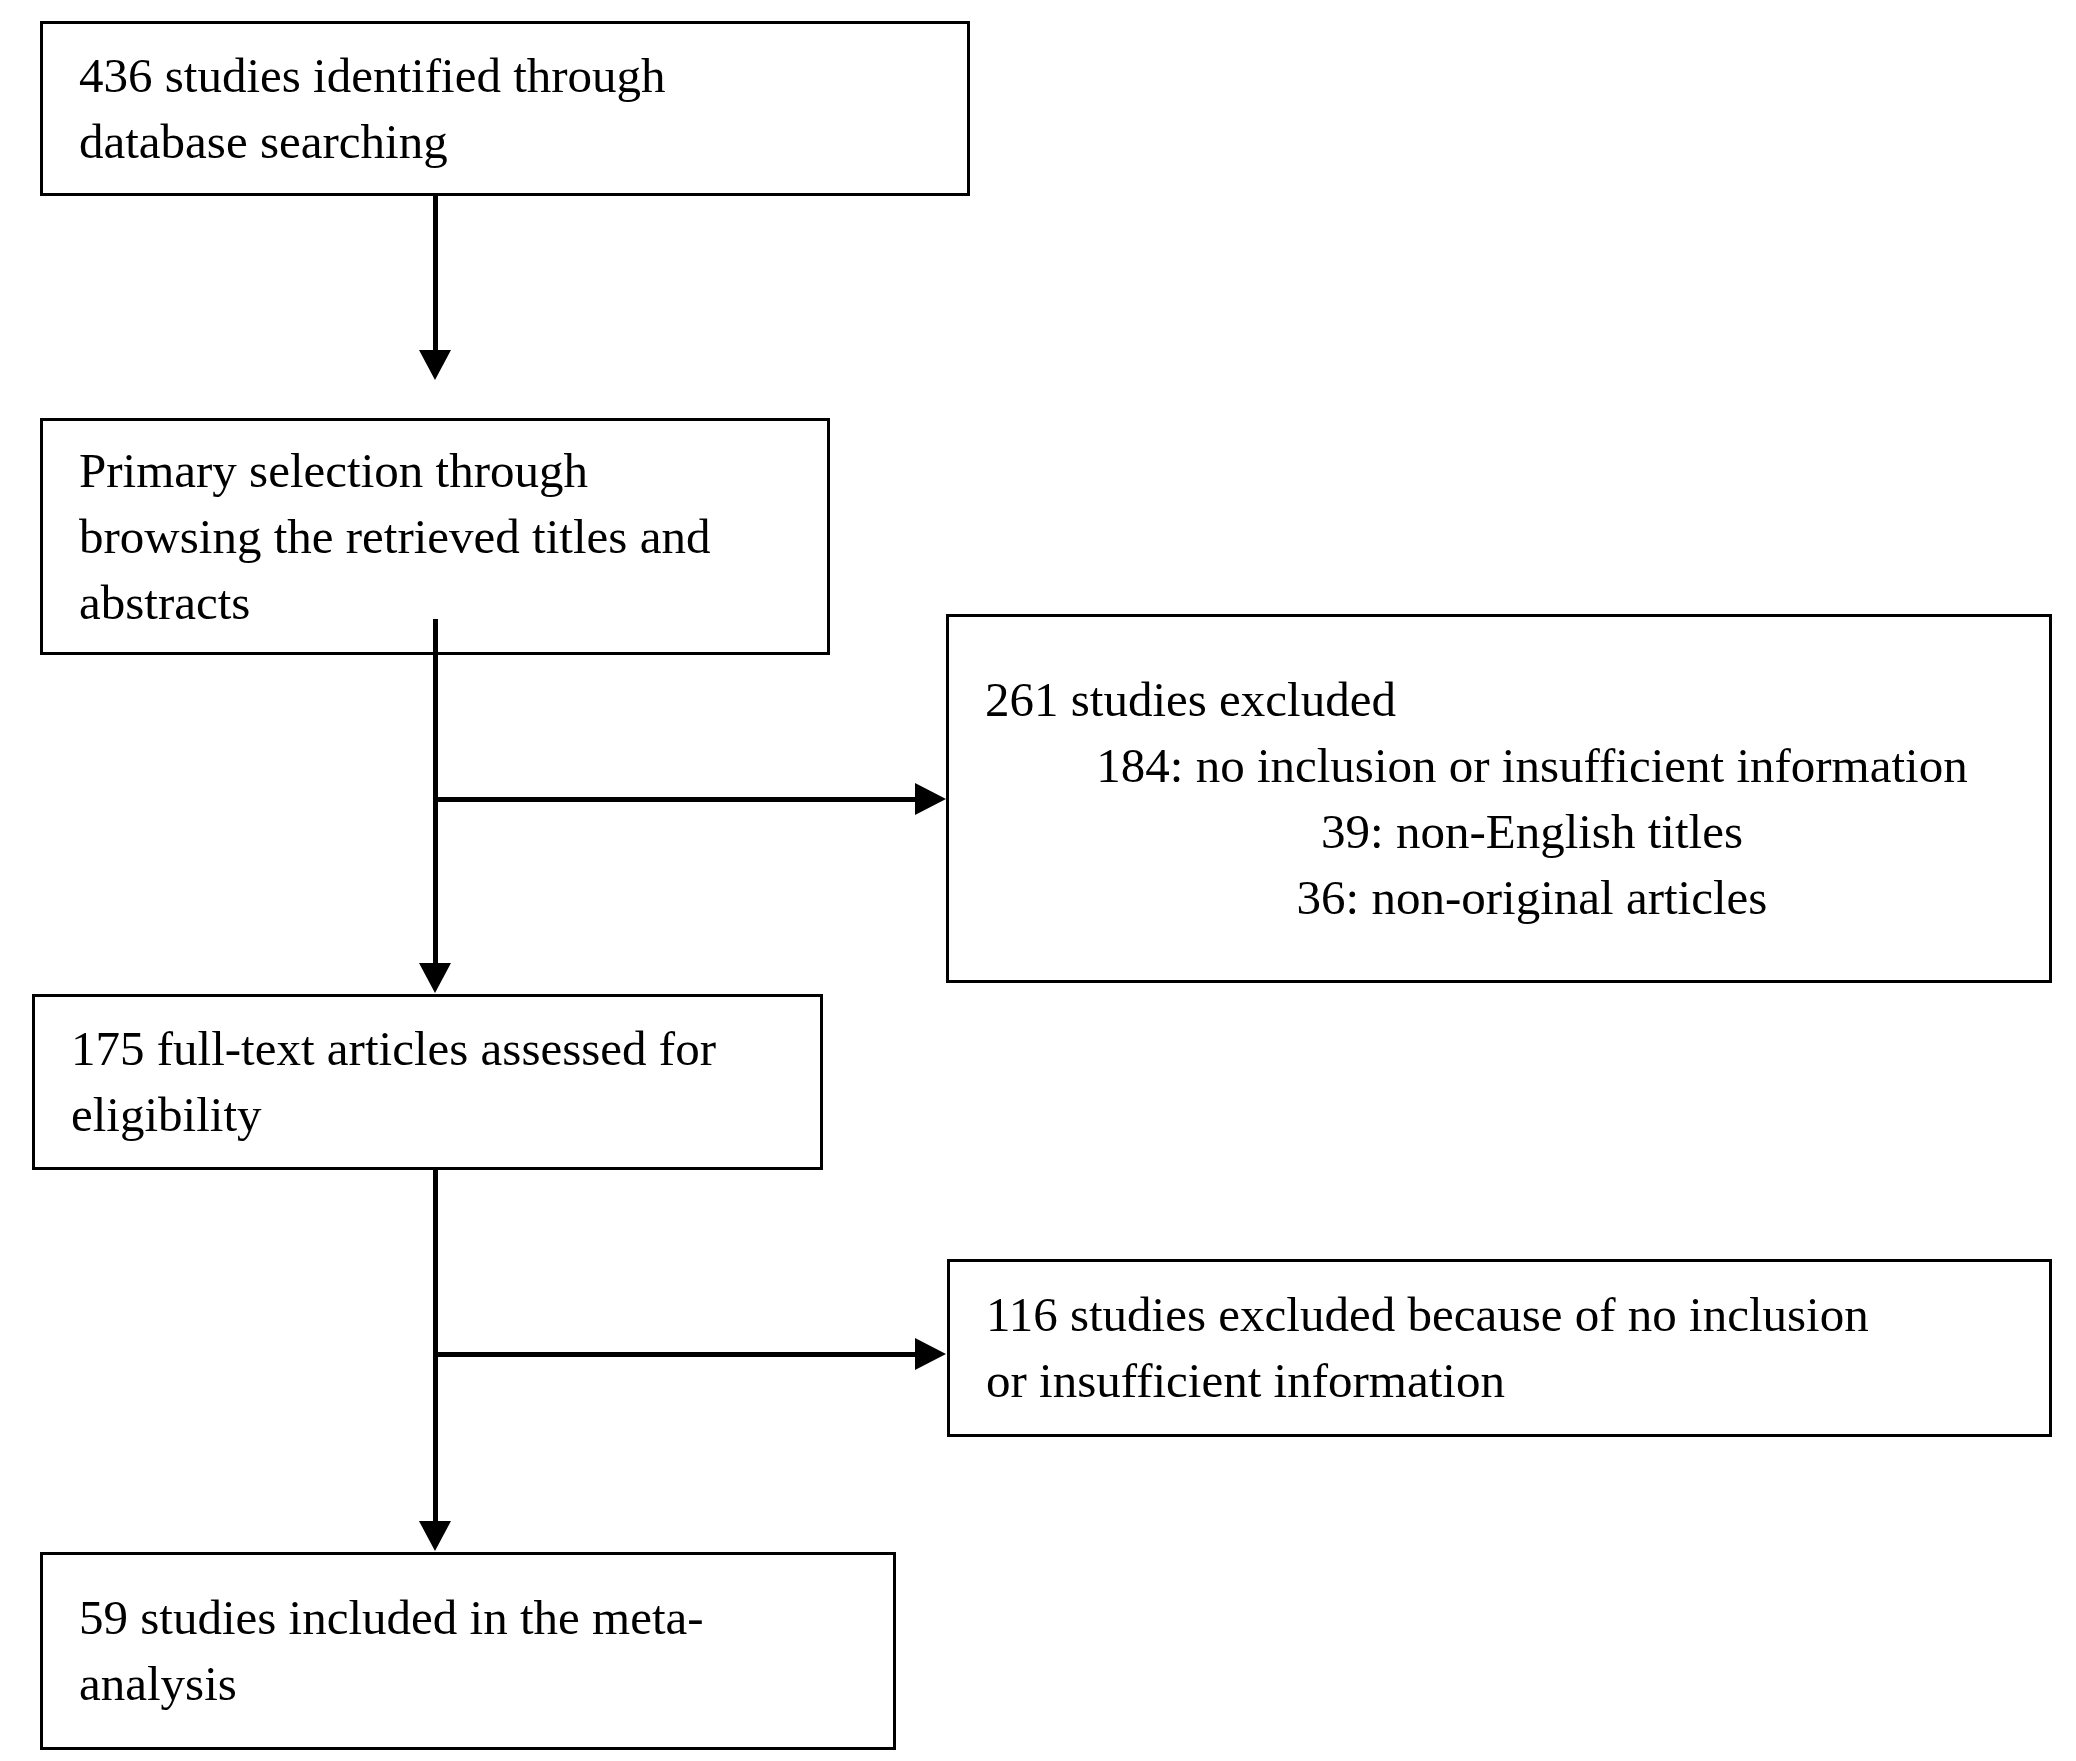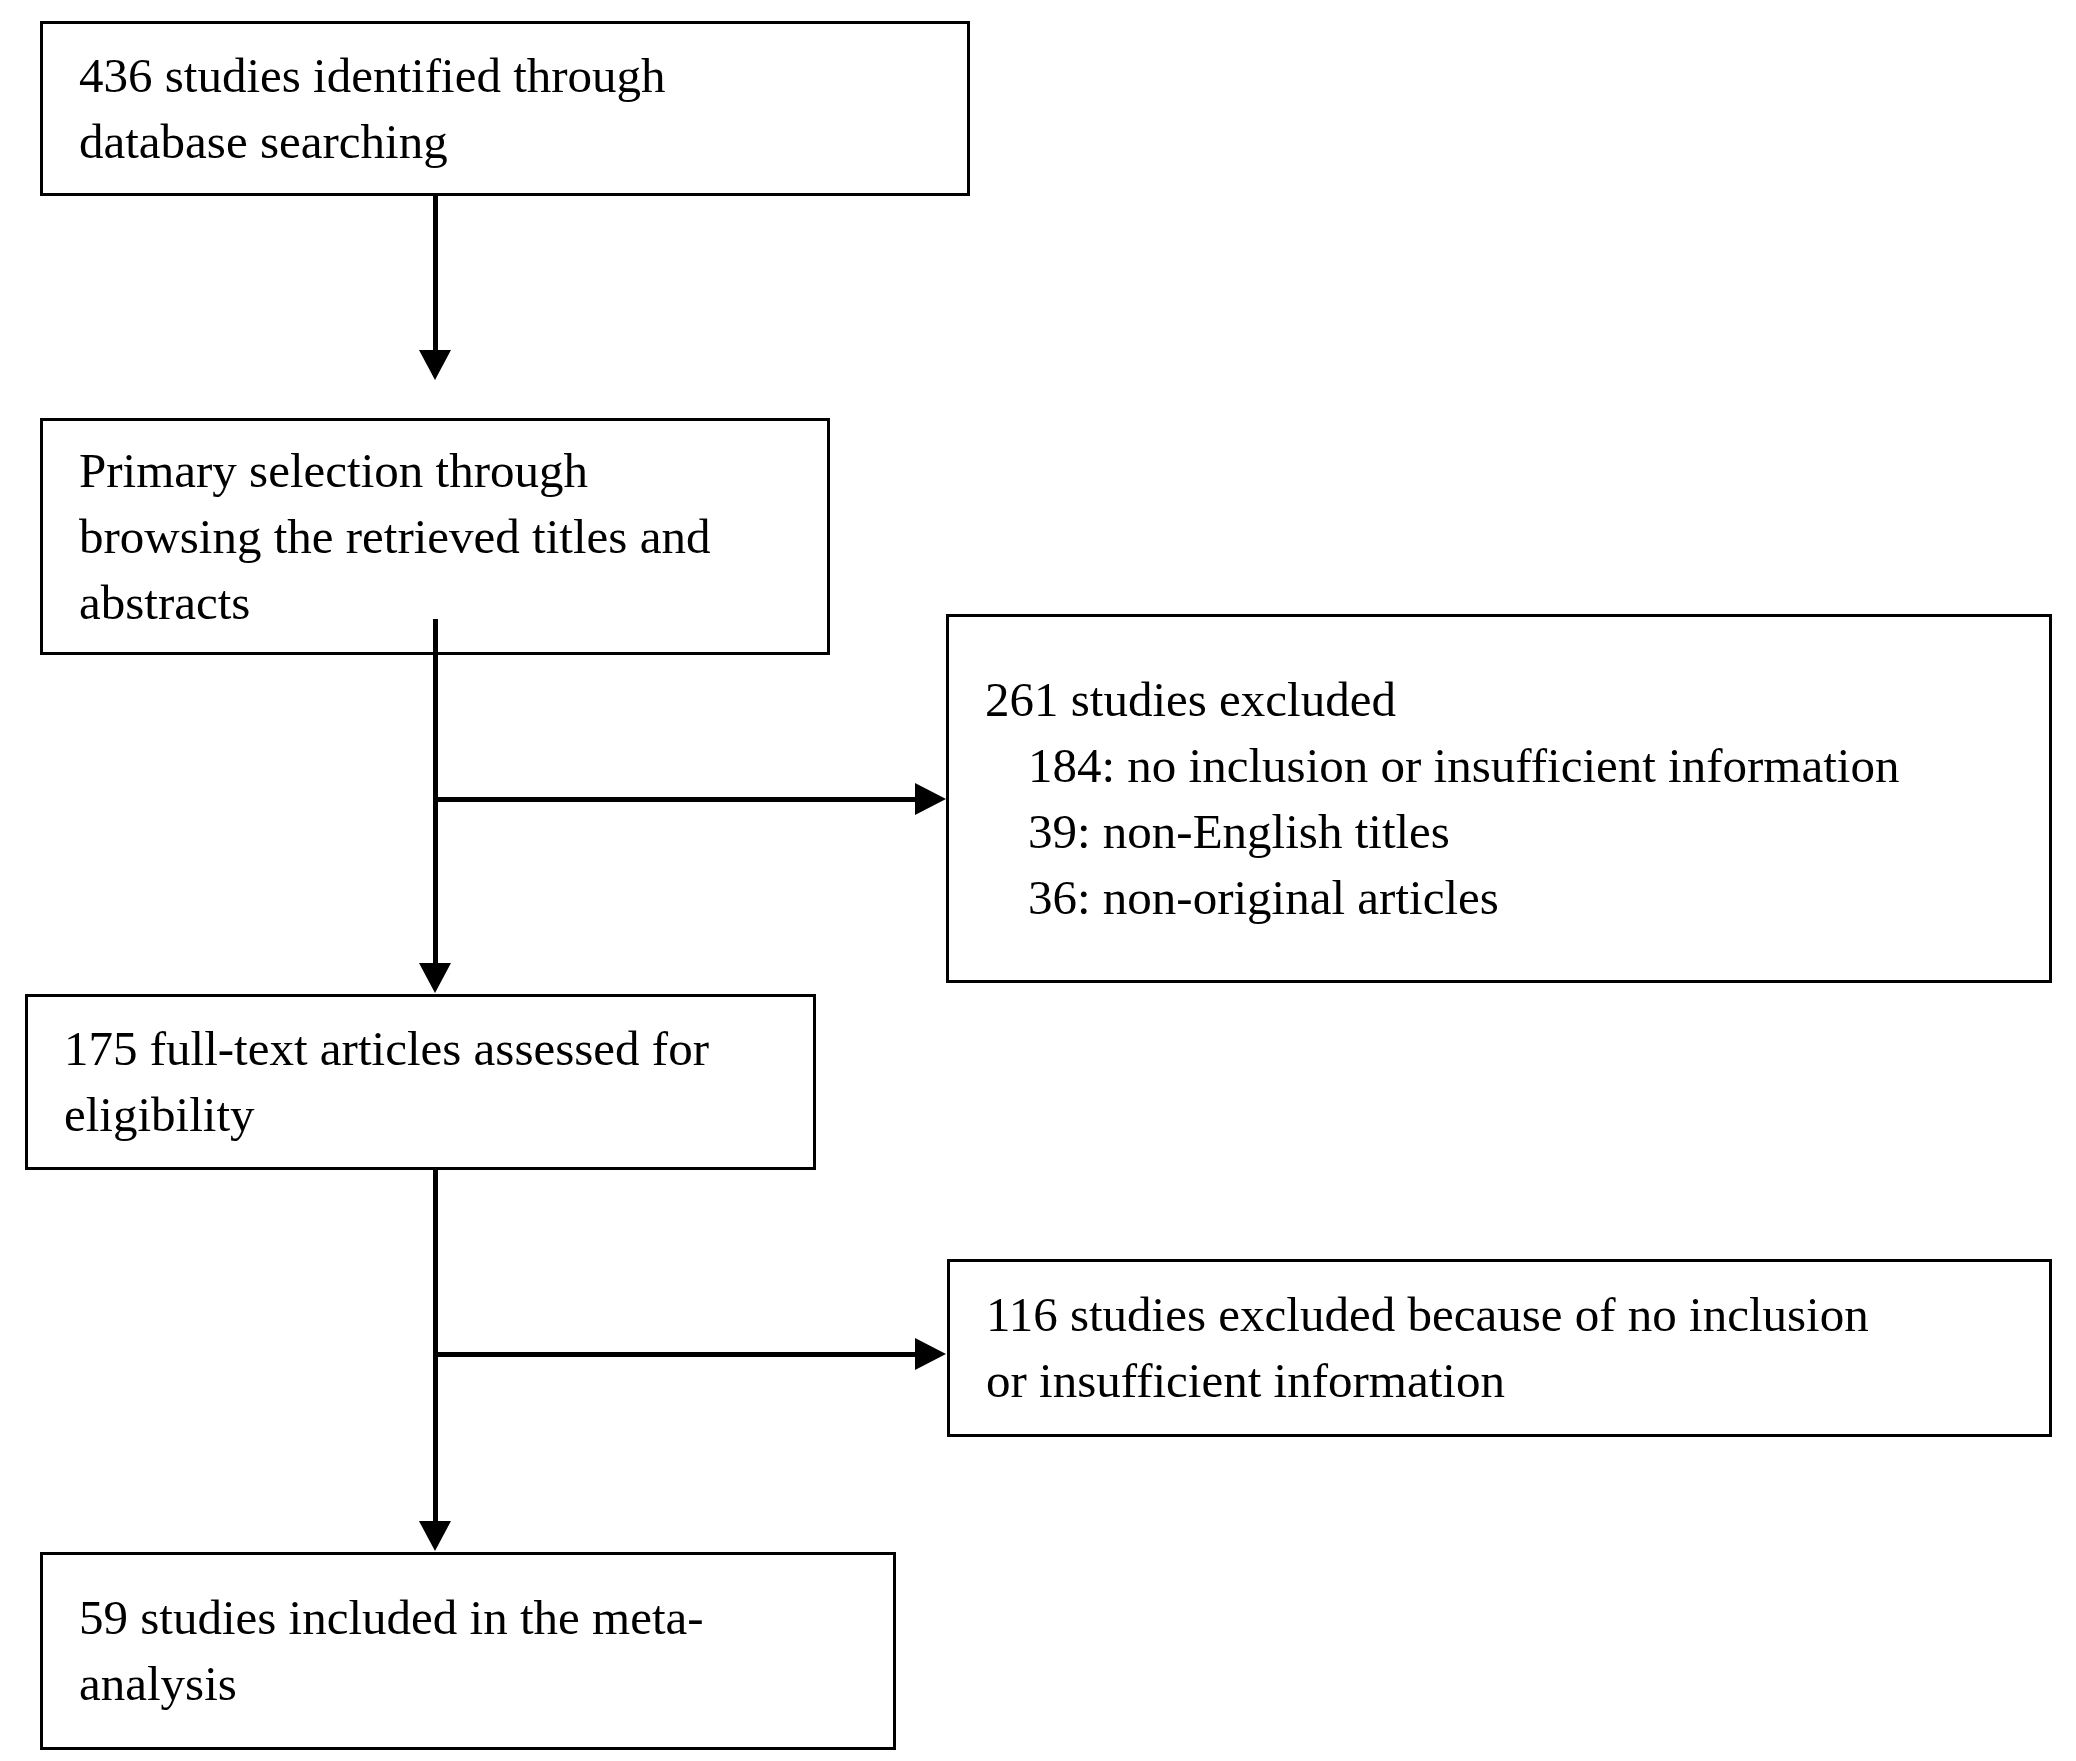--- a/index.html
+++ b/index.html
@@ -24,25 +24,25 @@
     flex-direction: column;
     justify-content: center;
     font-size: 49px;
     line-height: 66px;
     white-space: pre-line;
     overflow: hidden;
   }
   #box-identified        { left: 40px;   top: 21px;   width: 930px; height: 175px; padding: 0 13px 0 36px; }
   #box-primary-selection { left: 40px;   top: 382px;  width: 790px; height: 237px; padding: 0 13px 0 36px; margin-top: 36px; }
   #box-excluded-primary  { left: 946px; top: 614px;  width: 1106px; height: 369px; padding: 0 13px 0 36px; }
-  #box-fulltext          { left: 25px;   top: 994px; width: 791px; height: 176px; padding: 0 13px 0 36px; }
+  #box-fulltext          { left: 32px;   top: 994px; width: 791px; height: 176px; padding: 0 13px 0 36px; }
   #box-excluded-fulltext { left: 947px; top: 1259px; width: 1105px; height: 178px; padding: 0 13px 0 36px; }
   #box-included          { left: 40px;   top: 1552px; width: 856px; height: 198px; padding: 0 13px 0 36px; }
 
-  .sub-item { padding-left: 43px; }
+  .sub-item { padding-left: 43px; text-align: center; }
 
   .vline {
     position: absolute;
     width: 4.6px;
     background: #000000;
   }
   .hline {
     position: absolute;
     height: 4.6px;
     background: #000000;

